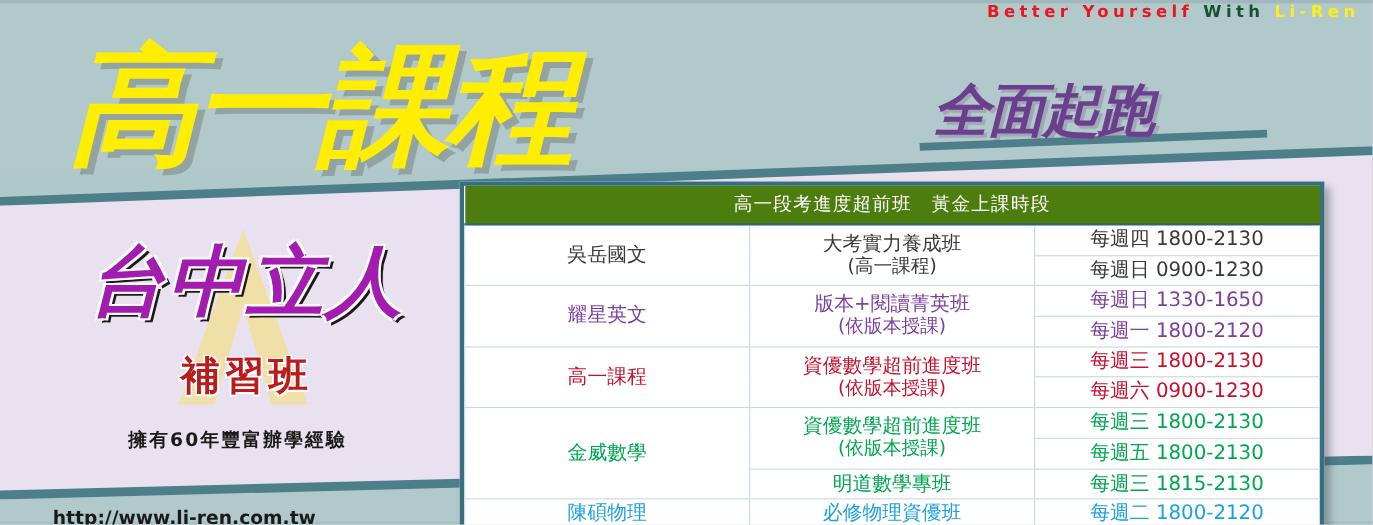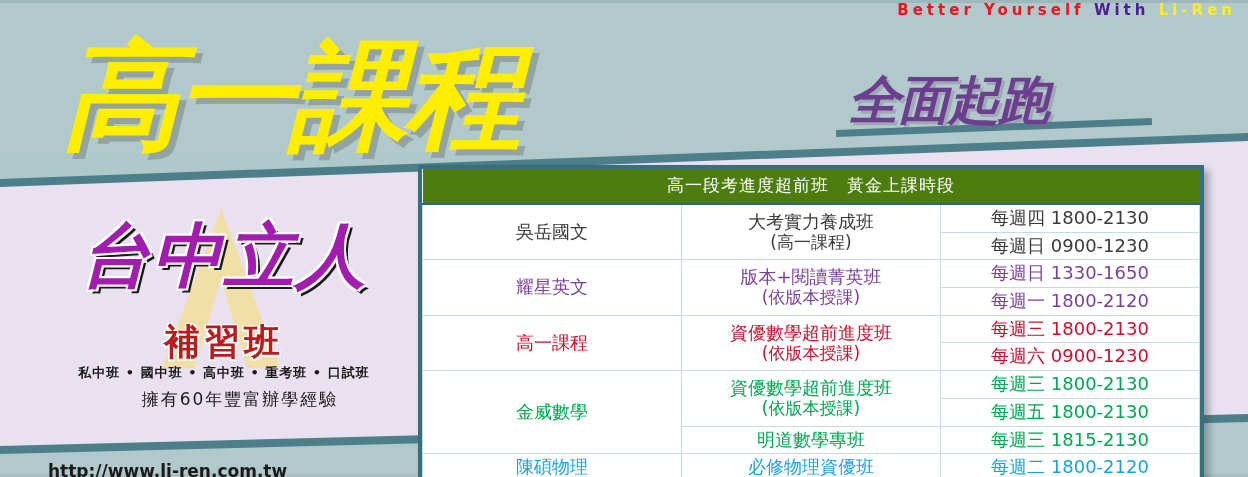--- a/index.html
+++ b/index.html
@@ -46,21 +46,21 @@
 
   
   .tagline{
     position:absolute;top:1px;left:0;width:1248px;
     text-align:right;padding-right:12px;
     box-sizing:border-box;
     font-size:15px;font-weight:bold;letter-spacing:4px;
     white-space:nowrap;
   }
   .tagline .t-red{color:#e8161f;margin-top:20px;}
-  .tagline .t-blk{color:#4c1d95;}
+  .tagline .t-blk{color:#14532d;}
   .tagline .t-yel{color:#fcee21;}
 
   
   .headline{
     position:absolute;left:62px;top:18px;
     font-family:"DejaVu Serif","Liberation Serif",serif;
     font-size:118px;font-weight:bold;font-style:italic;
     color:#ffee00;
     letter-spacing:-4px;
     line-height:1.05;
@@ -109,23 +109,23 @@
     color:#b91c1c;letter-spacing:4px;white-space:nowrap;
     text-shadow:-1.5px -1.5px 0 #fff,1.5px -1.5px 0 #fff,-1.5px 1.5px 0 #fff,1.5px 1.5px 0 #fff;
   }
   .logo-list{
     position:absolute;left:8px;top:166px;width:352px;
     text-align:center;
     font-size:13px;font-weight:bold;color:#1a1a1a;
     letter-spacing:1px;white-space:nowrap;
   }
   .logo-exp{
-    position:absolute;left:24px;top:190px;width:352px;
-    text-align:center;
-    font-size:17px;font-weight:normal;color:#1a1a1a;
+    position:absolute;left:0;top:190px;width:352px;
+    text-align:center;
+    font-size:17px;font-weight:bold;color:#1a1a1a;
     letter-spacing:2px;white-space:nowrap;
   }
   .logo-url{
     position:absolute;left:8px;top:228px;width:352px;
     text-align:left;
     font-size:17px;font-weight:bold;color:#1a1a1a;
     letter-spacing:0px;white-space:nowrap;margin-top:35px;
   }
 
   
@@ -188,21 +188,20 @@
   </div>
 
   <div class="headline">高一課程</div>
   <div class="subhead-rule"></div>
   <div class="subhead">全面起跑</div>
 
   <div class="logo-wrap">
     <div class="logo-mark"></div>
     <div class="logo-main">台中立人</div>
     <div class="logo-sub">補習班</div>
-    <div class="logo-list">私中班 • 國中班 • 高中班 • 重考班 • 口試班</div>
     <div class="logo-exp">擁有60年豐富辦學經驗</div>
     <div class="logo-url">http://www.li-ren.com.tw</div>
   </div>
 
   <div class="table-shell">
     <table class="sched">
       <thead>
         <tr>
           <th class="hdr" colspan="3">高一段考進度超前班　黃金上課時段</th>
         </tr>

